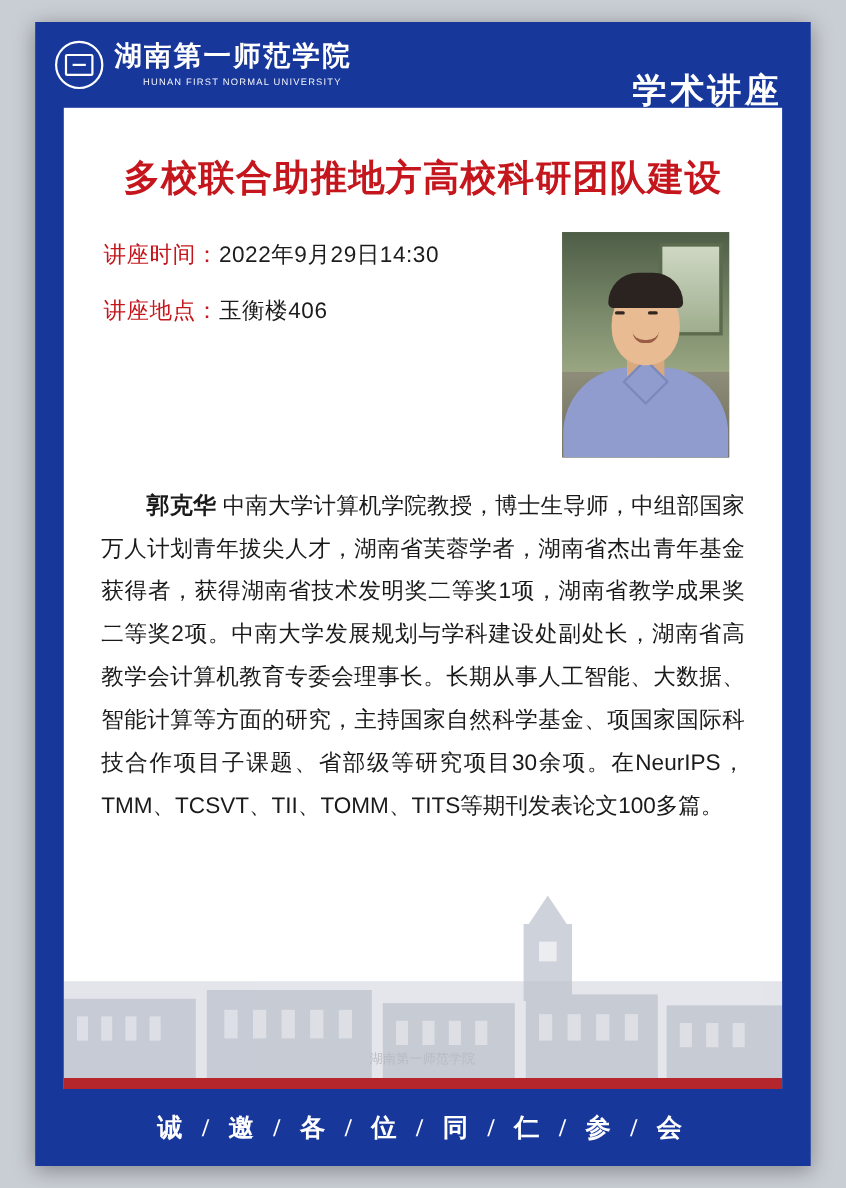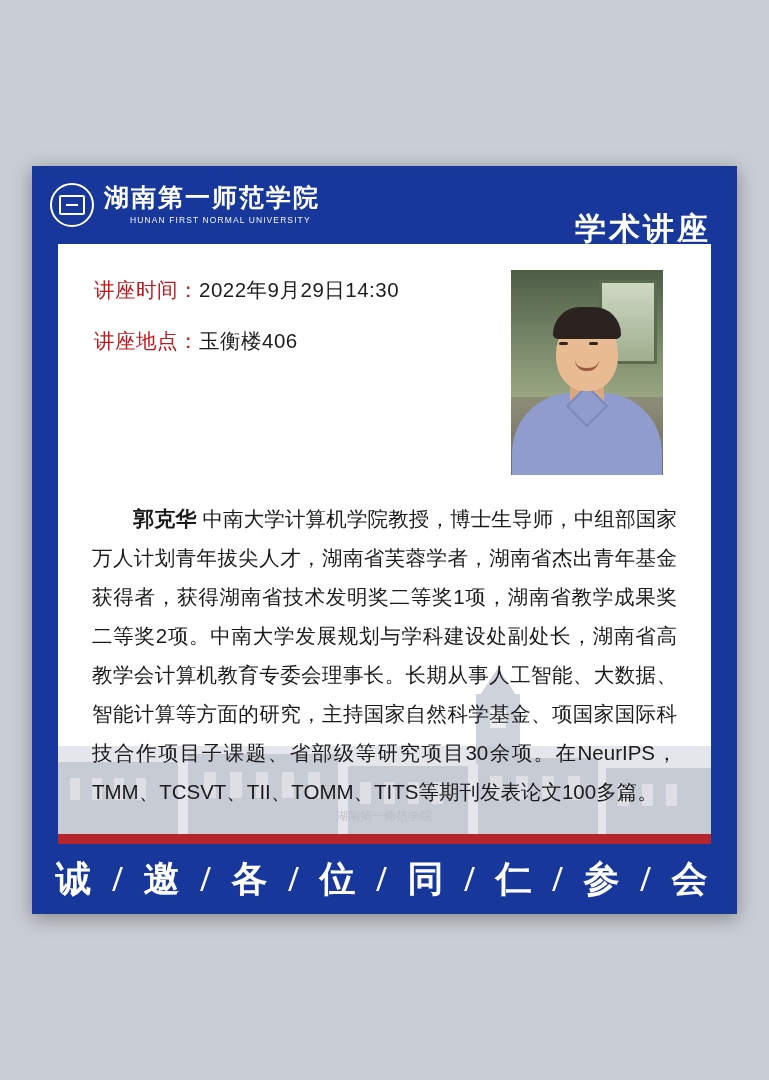--- a/index.html
+++ b/index.html
@@ -12,21 +12,21 @@
     height: 1080px;
     font-family: "Liberation Sans", sans-serif;
     display: flex;
     align-items: center;
     justify-content: center;
     overflow: hidden;
   }
   .poster {
     position: relative;
     width: 705px;
-    height: 748px;
+    height: 1040px;
     background: #17379b;
     box-shadow: 0 4px 18px rgba(0,0,0,0.35);
     overflow: hidden;
     display: flex;
     flex-direction: column;
   }
   
   .header {
     height: 78px;
     flex: 0 0 78px;
@@ -229,21 +229,21 @@
     z-index: 4;
   }
   
   .footer {
     flex: 0 0 70px;
     height: 70px;
     display: flex;
     align-items: center;
     justify-content: center;
     color: #ffffff;
-    font-size: 36px;
+    font-size: 23px;
     letter-spacing: 6px;
     font-family: "Liberation Serif", serif;
     font-weight: bold;
   }
 </style>
 </head>
 <body>
 
 <div class="poster">
 
@@ -292,20 +292,21 @@
           <rect x="458" y="122" width="12" height="24"></rect>
         <rect x="484" y="122" width="12" height="24"></rect>
           <rect x="510" y="122" width="12" height="24"></rect>
         <rect x="560" y="130" width="11" height="22"></rect>
           <rect x="584" y="130" width="11" height="22"></rect>
         <rect x="608" y="130" width="11" height="22"></rect>
       </g>
       <text x="326" y="166" text-anchor="middle" font-size="12" fill="#6c7384" font-family="Liberation Serif, serif" opacity="0.85">湖南第一师范学院</text>
     </svg>
 
+    <div class="card-title">多校联合助推地方高校科研团队建设</div>
 
     <div class="info-row-wrap">
       <div class="info-list">
         <div class="info-line">
           <span>讲座时间：</span><span class="val">2022年9月29日14:30</span>
         </div>
         <div class="info-line">
           <span>讲座地点：</span><span class="val">玉衡楼406</span>
         </div>
       </div>

